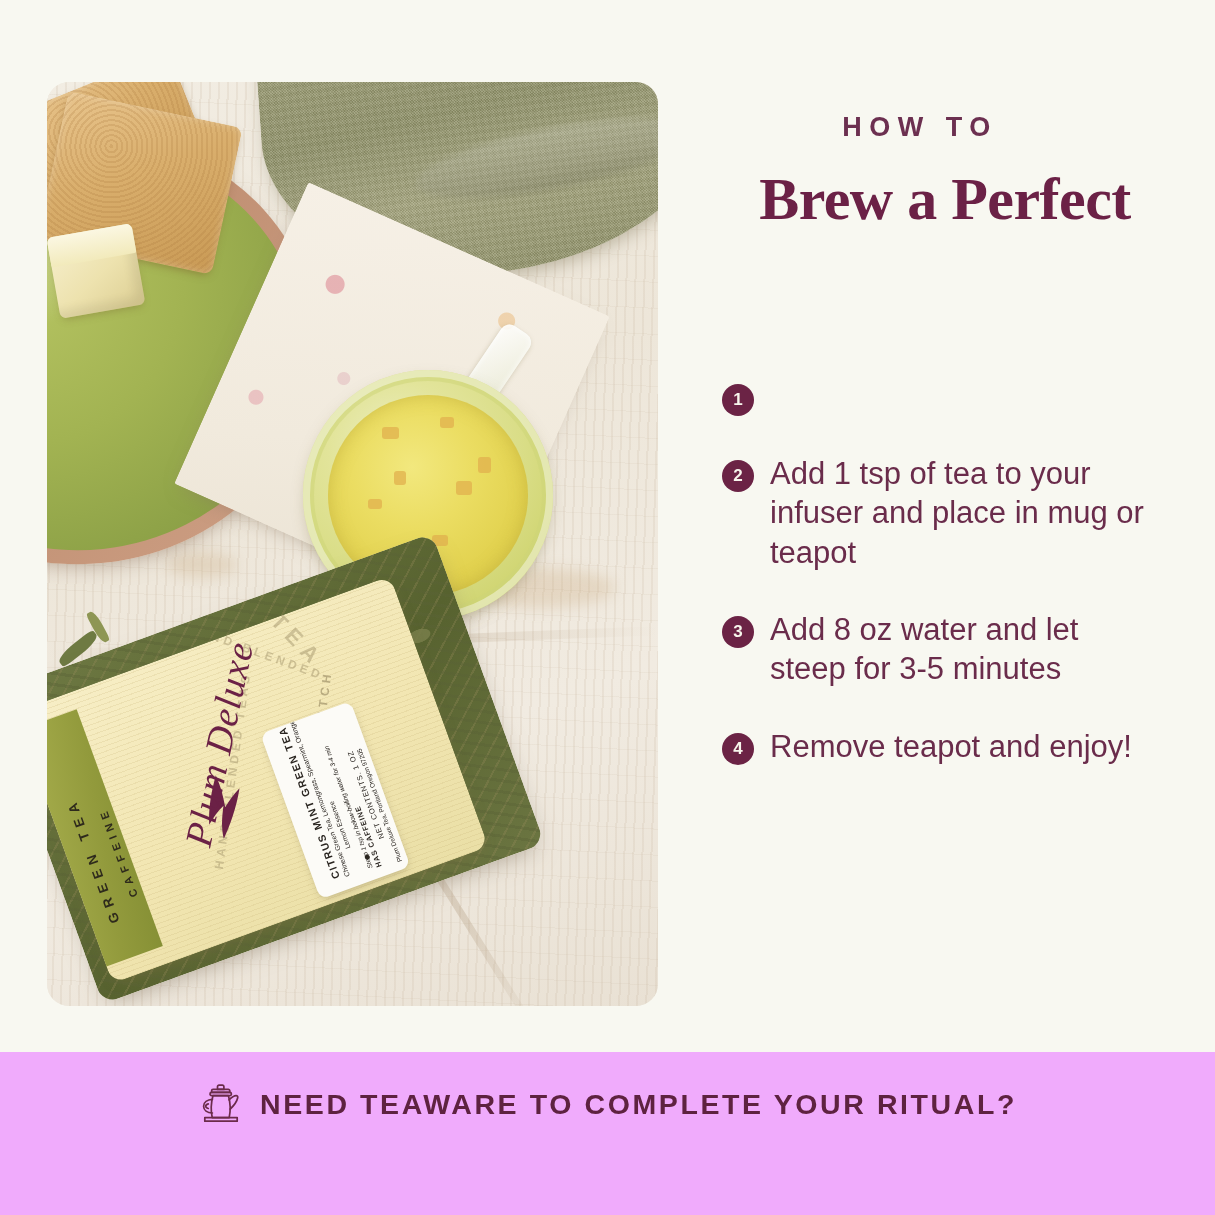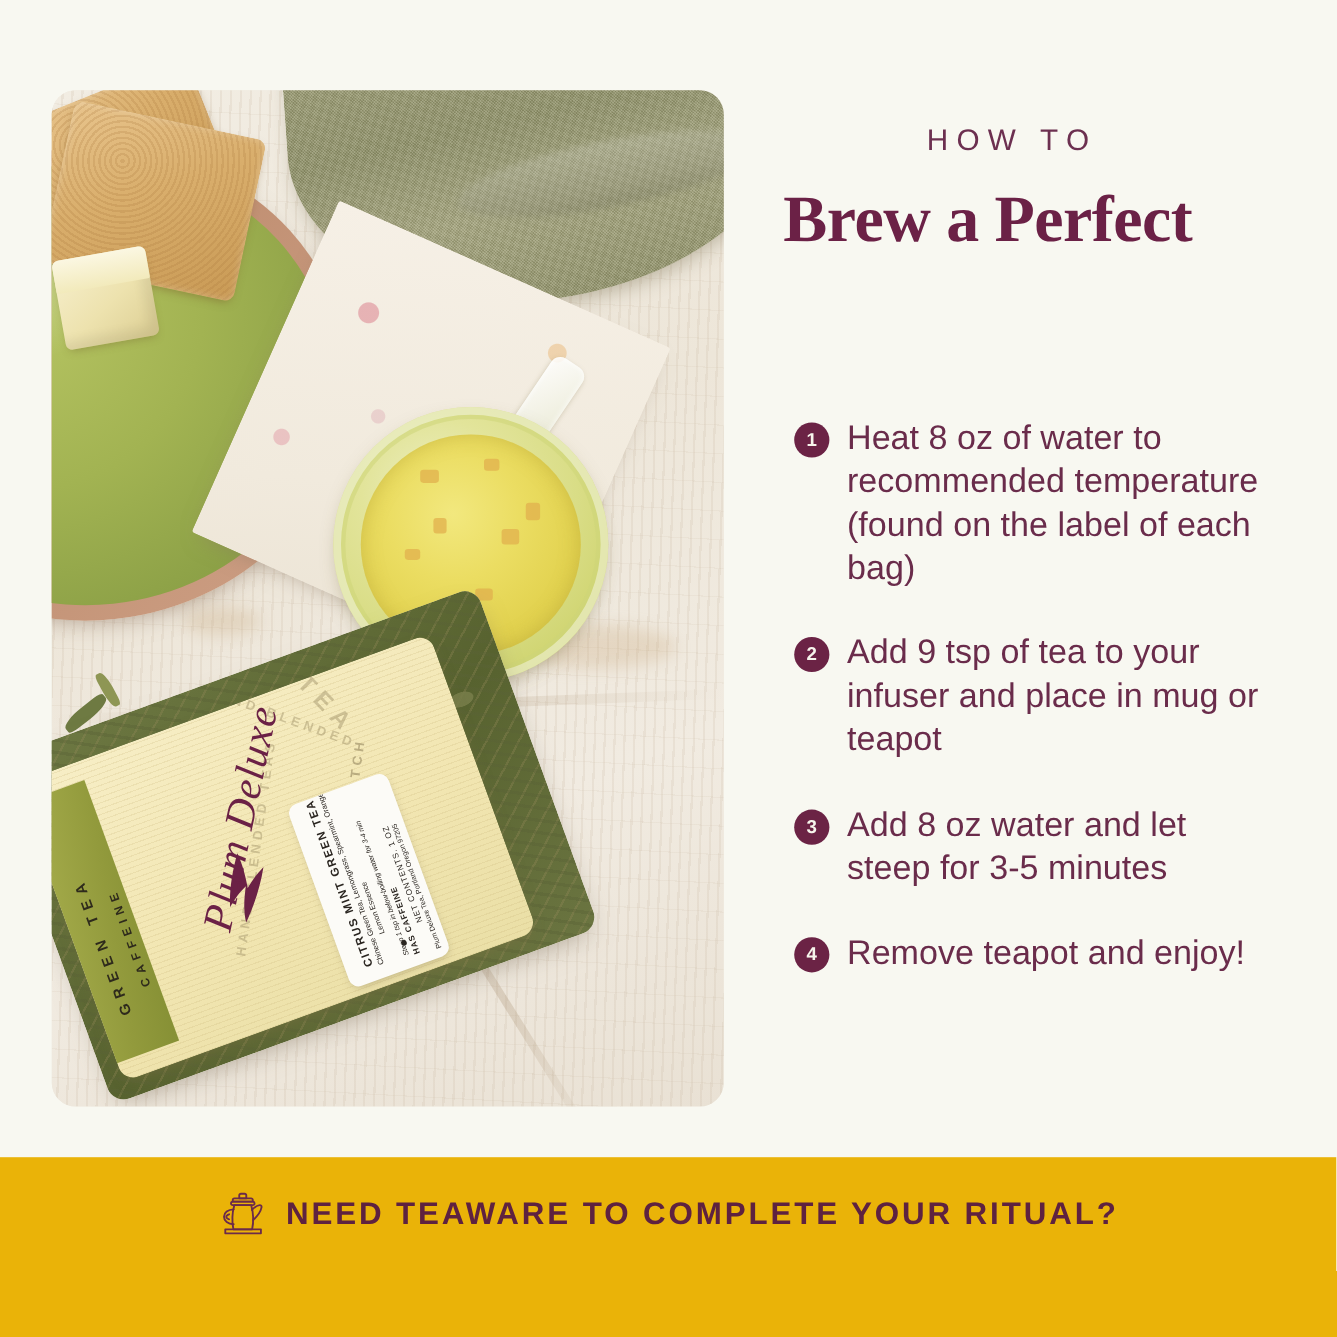--- a/index.html
+++ b/index.html
@@ -8,21 +8,21 @@
     background:#F8F8F1;
     font-family:"Liberation Sans", sans-serif;
     overflow:hidden;
     position:relative;
   }
   .page{ position:absolute; inset:0; }
 
   
   .footer-band{
     position:absolute; left:0; right:0; top:1052px; bottom:0;
-    background:#eab308;
+    background:#f0abfc;
   }
   .footer-line1{
     position:absolute; left:0; right:0; top:30px;
     display:flex; align-items:center; justify-content:center; gap:16px;
   }
   .footer-line1 .txt{
     font-size:28.5px; font-weight:bold; color:#5E2240;
     letter-spacing:2.6px; white-space:nowrap;
   }
   .teapot-icon{ display:block; width:46px; height:44px; flex:0 0 auto; }
@@ -245,24 +245,24 @@
   .wl-net  { left:74px; top:140px; font-size:7.5px; letter-spacing:.8px; transform:rotate(-90deg); }
   .wl-addr { left:84px; top:168px; font-size:6.5px; transform:rotate(-90deg); }
   .wl-dot  { position:absolute; left:56px; top:150px; width:5px; height:5px; background:#2A2520; border-radius:50%; }
 
   .loose-leaf{ position:absolute; border-radius:50% 20% 50% 20%; }
 
   
   .kicker{
     position:absolute; left:700px; width:440px; top:112px;
     text-align:center; font-size:27px; color:#6C3050;
-    letter-spacing:7.5px; font-weight:400;
+    letter-spacing:7.5px; font-weight:700;
   }
   .headline{
-    position:absolute; left:663px; width:470px; top:165px;
+    position:absolute; left:710px; width:470px; top:165px;
     text-align:center;
     font-family:"Liberation Serif", serif; font-weight:bold;
     font-size:60px; line-height:1.14; color:#6B2146;
     letter-spacing:-.5px;
   }
   .steps{ position:absolute; left:722px; top:378px; width:440px; }
   .step{ display:flex; gap:16px; margin-bottom:38px; }
   .step:last-child{ margin-bottom:0; }
   .badge{
     flex:0 0 auto; width:32px; height:32px; border-radius:50%;
@@ -361,25 +361,24 @@
 
   <div class="kicker">HOW TO</div>
 
   <div class="headline">
     <div>Brew a Perfect</div>
   </div>
 
   <div class="steps">
     <div class="step">
       <div class="badge">1</div>
-      <div class="step-text">Heat 8 oz of water to recommended temperature (found on the label of each bag)</div>
     </div>
     <div class="step">
       <div class="badge">2</div>
-      <div class="step-text">Add 9 tsp of tea to your infuser and place in mug or teapot</div>
+      <div class="step-text">Add 1 tsp of tea to your infuser and place in mug or teapot</div>
     </div>
     <div class="step">
       <div class="badge">3</div>
       <div class="step-text">Add 8 oz water and let steep for 3-5 minutes</div>
     </div>
     <div class="step">
       <div class="badge">4</div>
       <div class="step-text">Remove teapot and enjoy!</div>
     </div>
   </div>

